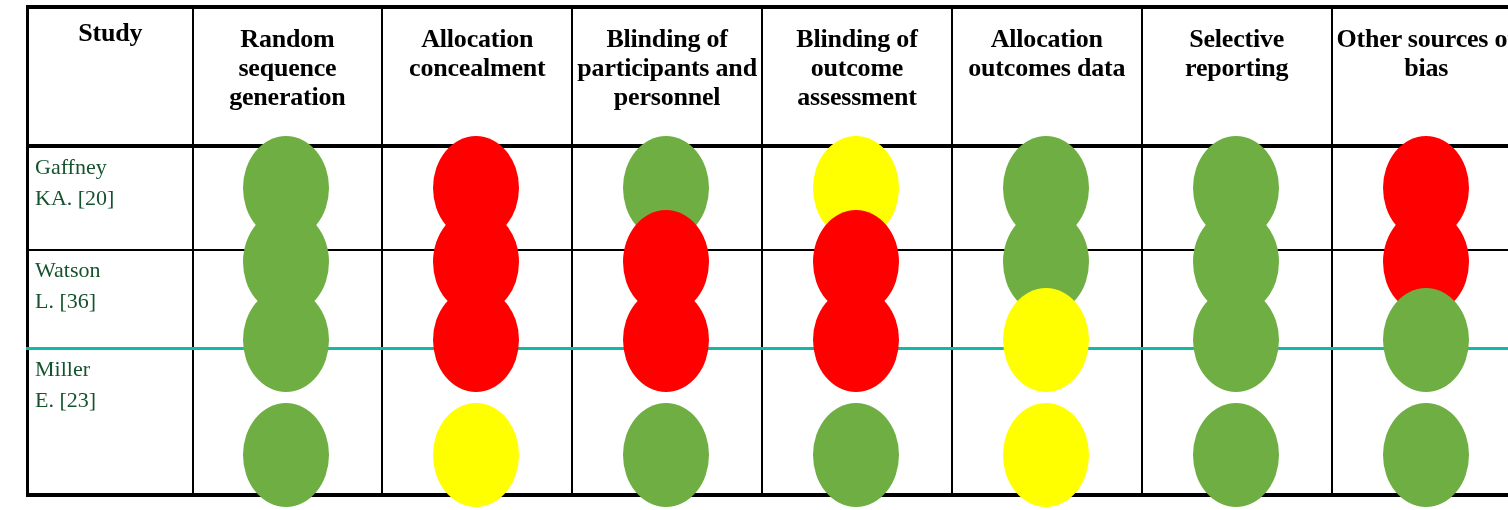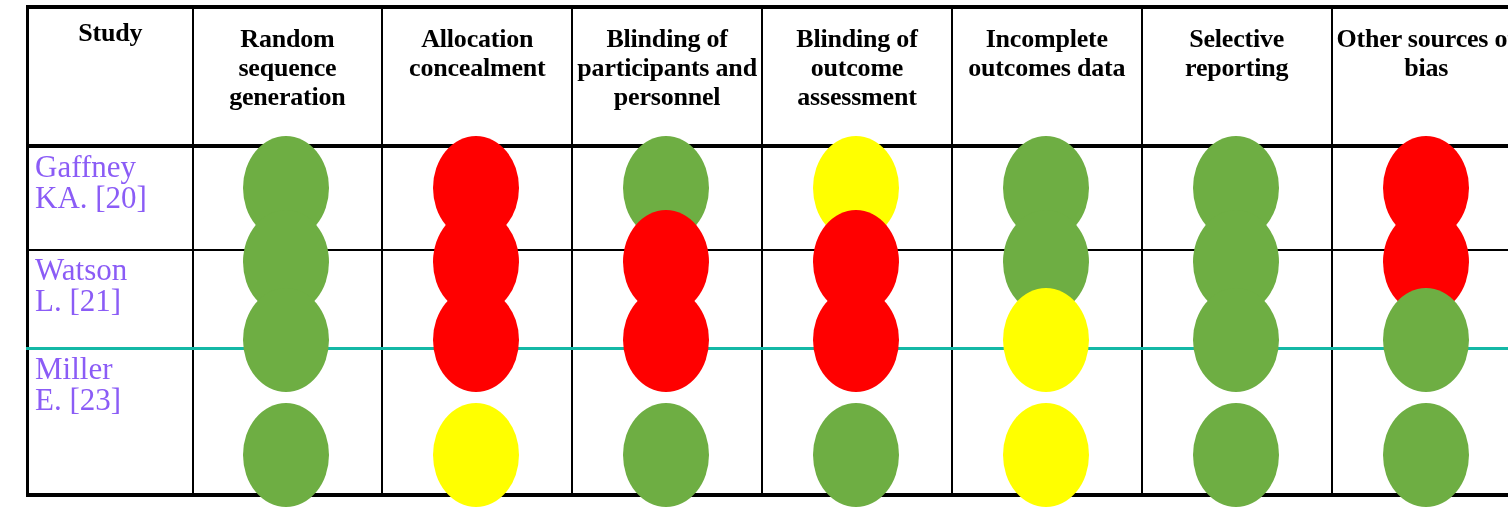--- a/index.html
+++ b/index.html
@@ -90,24 +90,24 @@
   tbody tr.r3 { height: 101px; }
 
   tbody td {
     border-top: 2px solid #000;
     position: relative;
   }
   tbody tr.r0 td { border-top: none; }
   tbody tr.r3 td { border-top: 3px solid #14b8a6; }
 
   .study-name {
-    font-size: 31px;
+    font-size: 22px;
     line-height: 31px;
     padding: 3px 4px 0 6px;
-    color: #8b5cf6;
+    color: #14532d;
     white-space: pre-line;
     text-align: left;
   }
 
   
   #circle-layer {
     position: absolute;
     left: 0;
     top: 0;
     width: 1508px;
@@ -170,21 +170,21 @@
 participants
 and
 personnel</div>
         </th>
         <th>
           <div class="hdr-text">Blinding of
 outcome
 assessment</div>
         </th>
         <th>
-          <div class="hdr-text">Incomplete
+          <div class="hdr-text">Allocation
 outcomes
 data</div>
         </th>
         <th>
           <div class="hdr-text">Selective
 reporting</div>
         </th>
         <th>
           <div class="hdr-text">Other
 sources of
@@ -203,21 +203,21 @@
         <td></td>
         <td></td>
         <td></td>
         <td></td>
         <td></td>
         <td></td>
       </tr>
       <tr class="r1">
         <td>
           <div class="study-name">Watson
-L. [21]</div>
+L. [36]</div>
         </td>
         <td></td>
         <td></td>
         <td></td>
         <td></td>
         <td></td>
         <td></td>
         <td></td>
       </tr>
       <tr class="r3">

